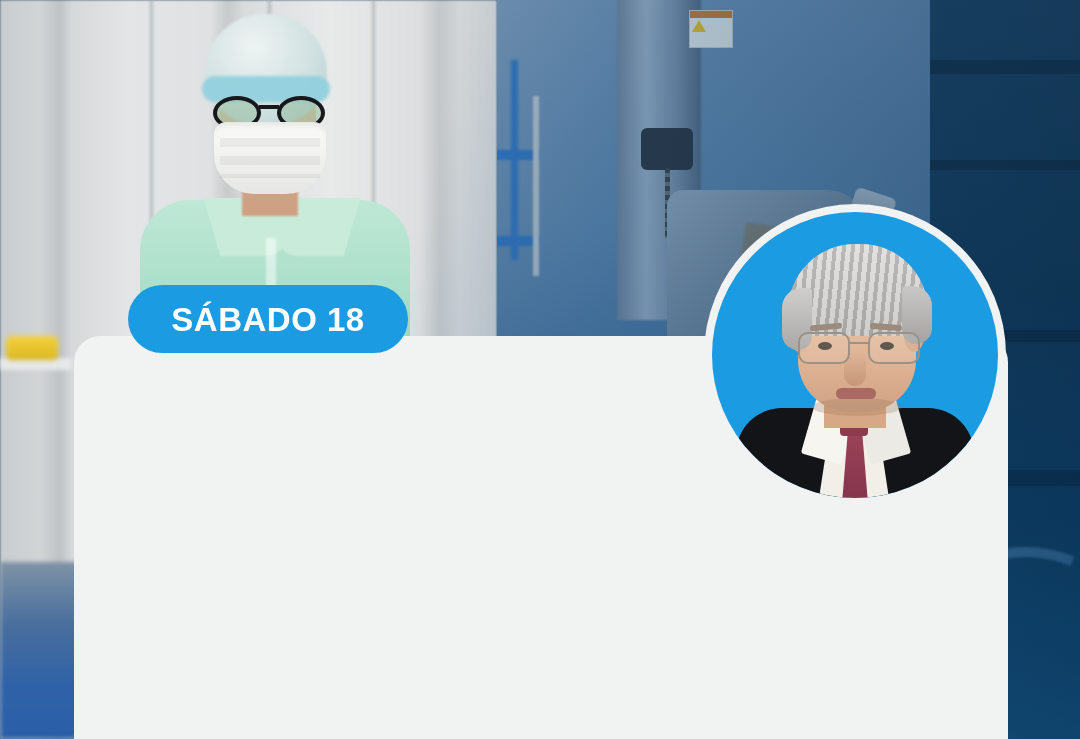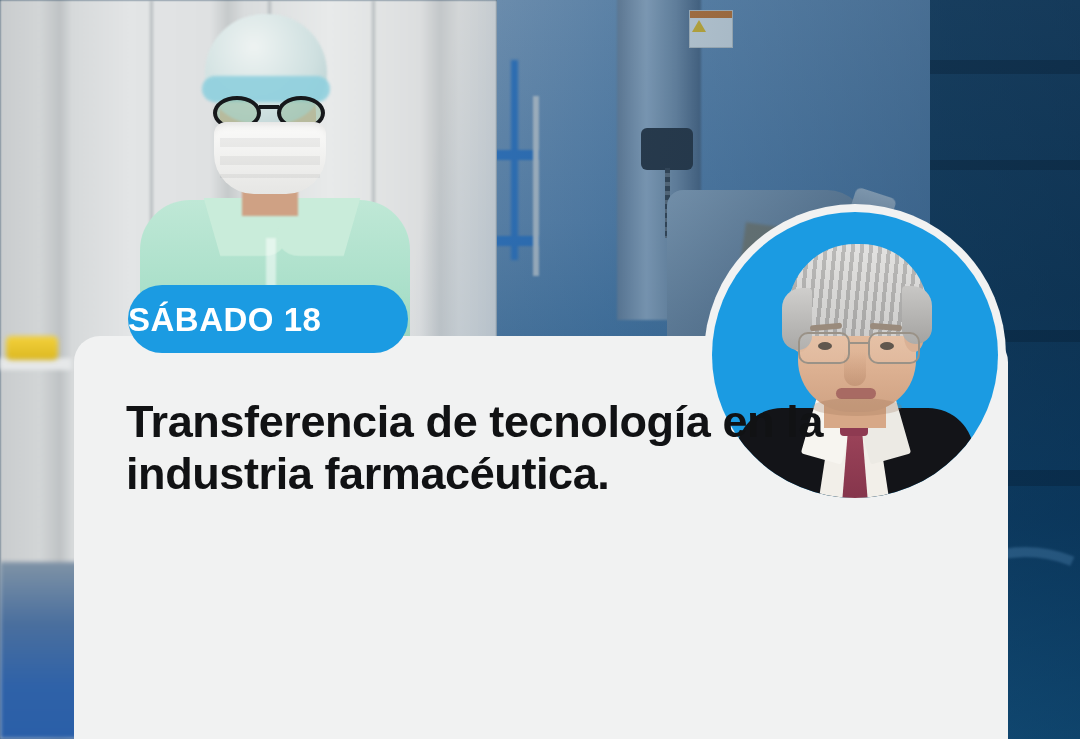--- a/index.html
+++ b/index.html
@@ -335,21 +335,21 @@
 
   
   .date-pill {
     position: absolute;
     left: 128px; top: 285px;
     width: 280px; height: 68px;
     background: #1b9be2;
     border-radius: 34px;
     display: flex;
     align-items: center;
-    justify-content: flex-start;
+    justify-content: center;
   }
   .date-pill-label {
     color: #ffffff;
     font-size: 33px;
     font-weight: bold;
     letter-spacing: .5px;
     line-height: 1;
   }
 
   
@@ -623,16 +623,15 @@
       <div class="p-mouth"></div>
       <div class="p-chin-shadow"></div>
     </div>
   </div>
 
   <div class="date-pill">
     <span class="date-pill-label">SÁBADO 18</span>
   </div>
 
   <div class="text-block">
-    <h1 class="headline">Transferencia de tecnología en la industria farmacéutica.</h1>
   </div>
 
 </div>
 
 </body></html>

